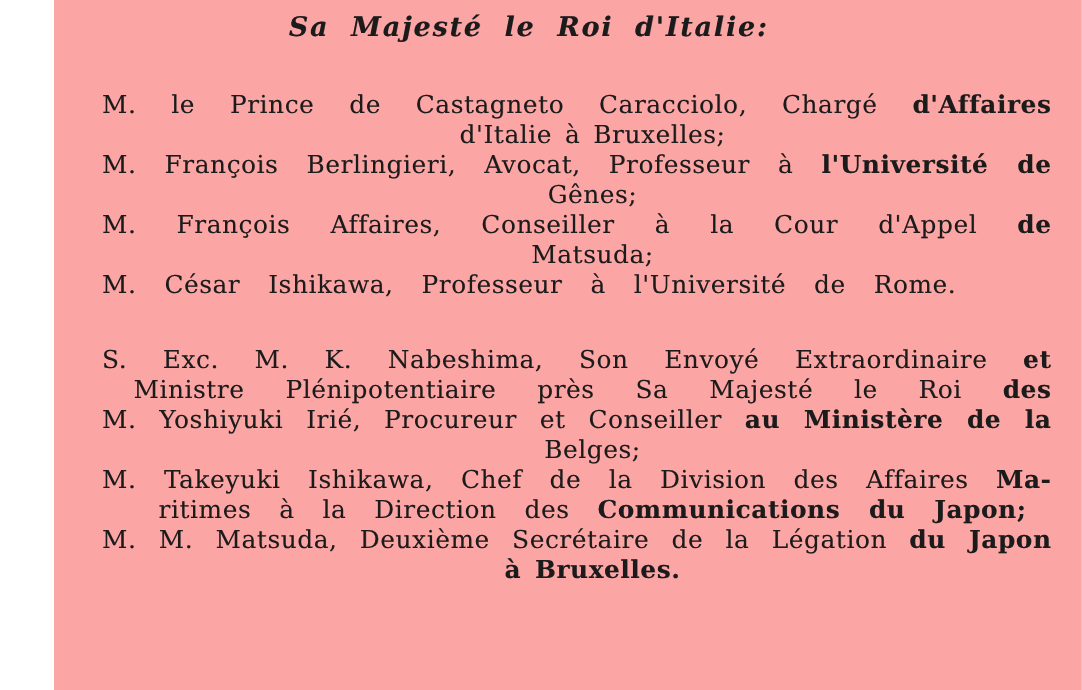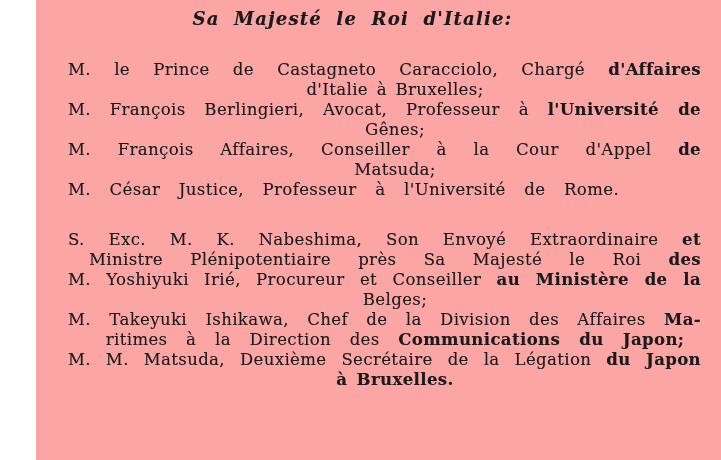--- a/index.html
+++ b/index.html
@@ -53,21 +53,21 @@
 
     <p class="heading h1">Sa Majesté le Roi d'Italie:</p>
 
     <div class="block">
       <p class="line j"><span>M. le Prince de Castagneto Caracciolo, Chargé </span><b>d'Affaires</b></p>
       <p class="line cont"><span>d'Italie à Bruxelles;</span><b></b></p>
       <p class="line j"><span>M. François Berlingieri, Avocat, Professeur à </span><b>l'Université de</b></p>
       <p class="line cont"><span>Gênes;</span><b></b></p>
       <p class="line j"><span>M. François Affaires, Conseiller à la Cour d'Appel </span><b>de</b></p>
       <p class="line cont"><span>Matsuda;</span><b></b></p>
-      <p class="line wide"><span>M. César Justice, Professeur à l'Université de Rome.</span><b></b></p>
+      <p class="line wide"><span>M. César Ishikawa, Professeur à l'Université de Rome.</span><b></b></p>
     </div>
 
 
     <div class="block">
       <p class="line j"><span>S. Exc. M. K. Nabeshima, Son Envoyé Extraordinaire </span><b>et</b></p>
       <p class="line cont j"><span>Ministre Plénipotentiaire près Sa Majesté le Roi </span><b>des</b></p>
       <p class="line j"><span>M. Yoshiyuki Irié, Procureur et Conseiller </span><b>au Ministère de la</b></p>
       <p class="line cont"><span>Belges;</span><b></b></p>
       <p class="line j"><span>M. Takeyuki Ishikawa, Chef de la Division des Affaires </span><b>Ma-</b></p>
       <p class="line cont wide"><span>ritimes à la Direction des </span><b>Communications du Japon;</b></p>

